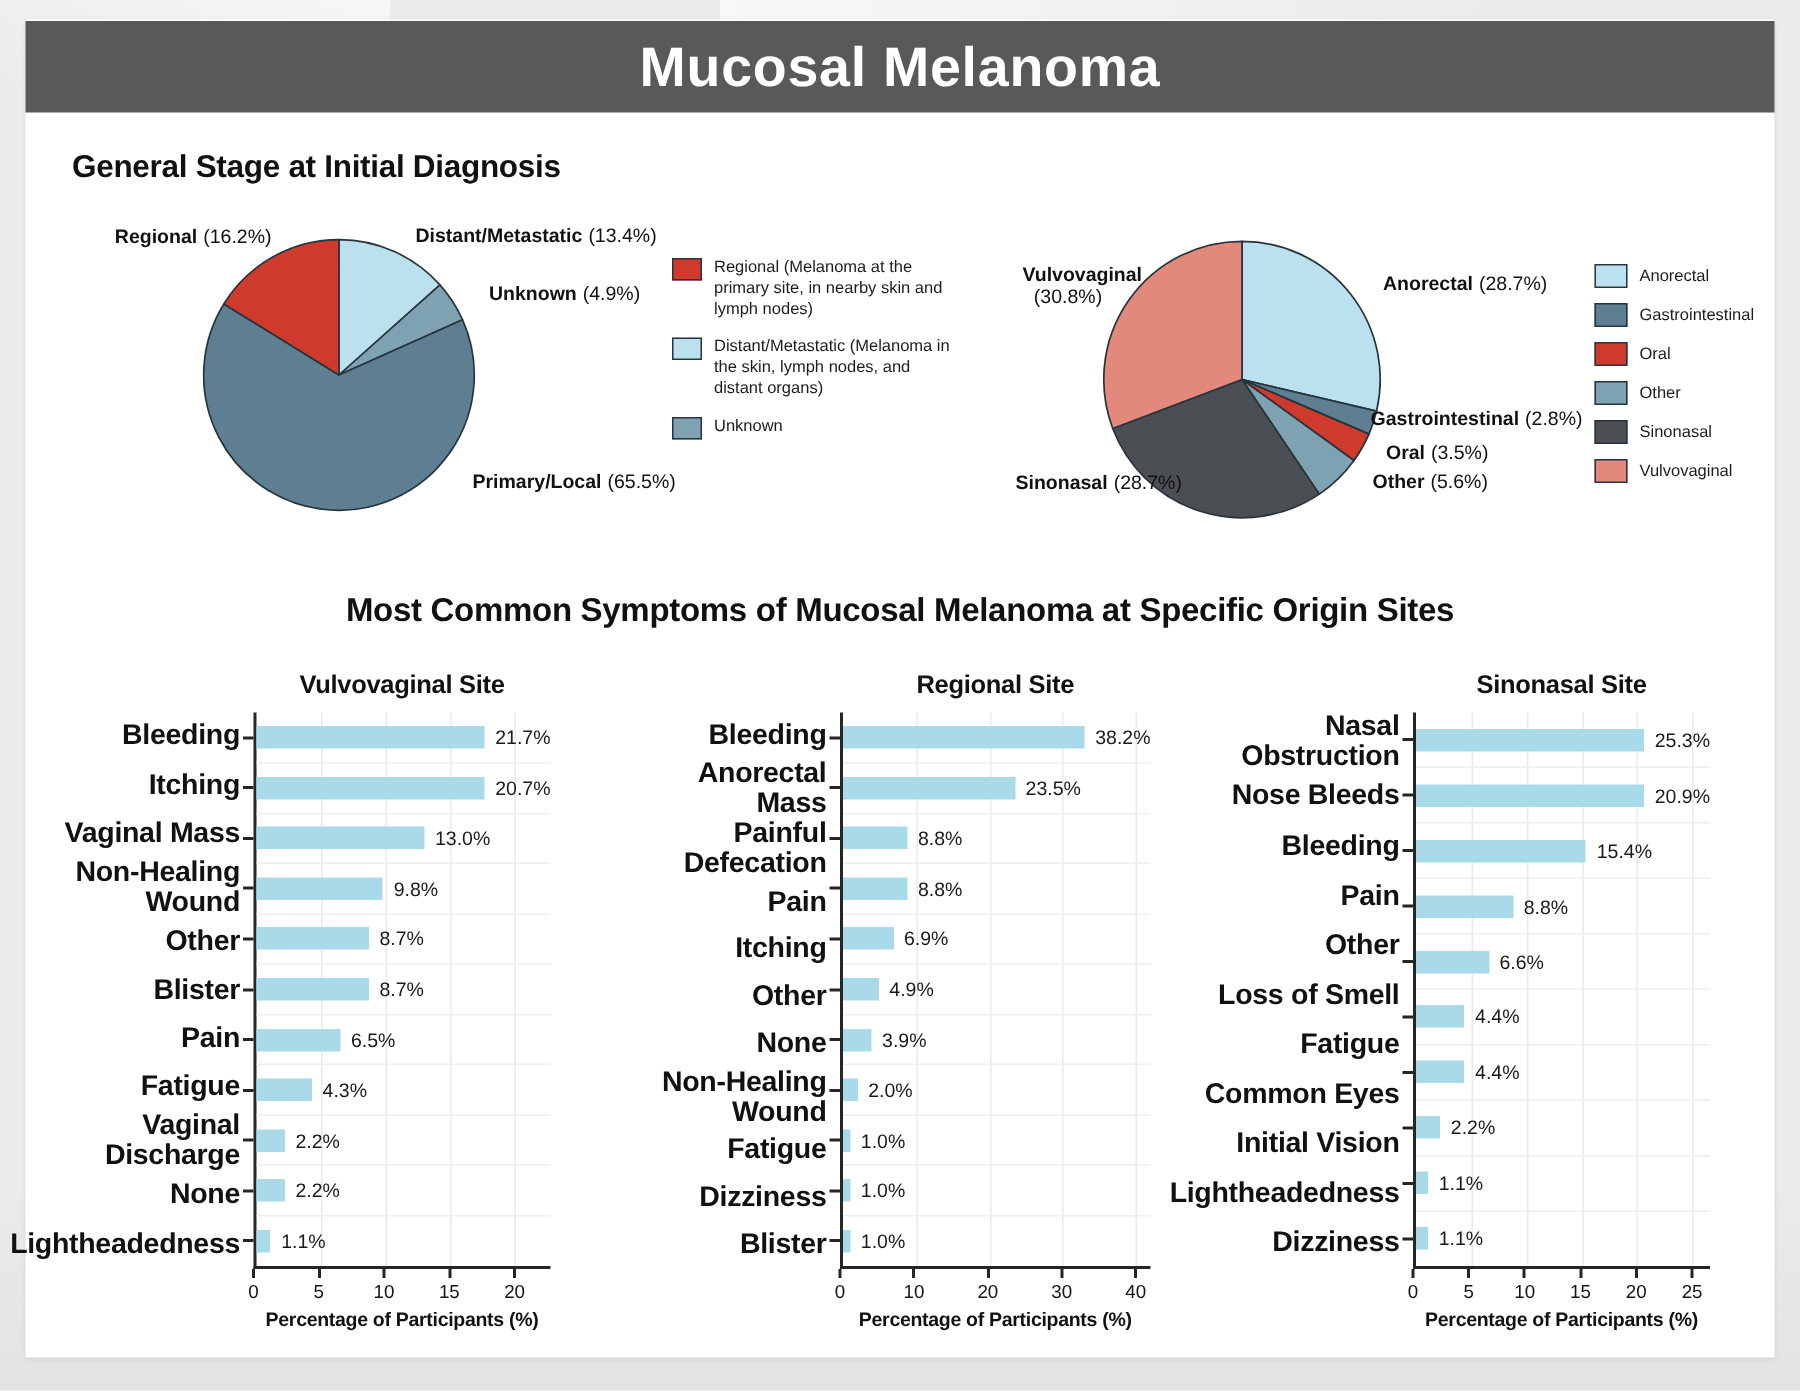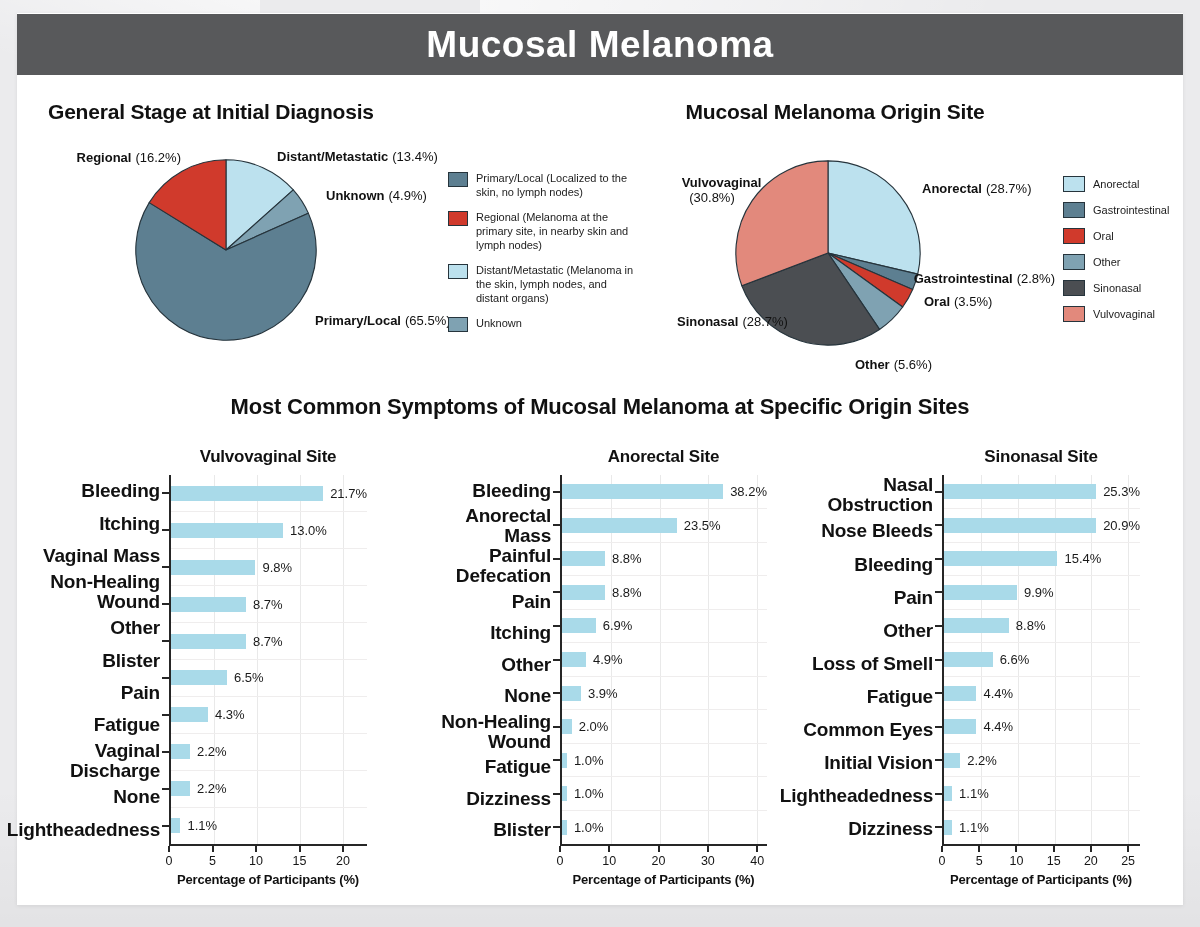--- a/index.html
+++ b/index.html
@@ -42,21 +42,21 @@
   .callout { position:absolute; font-size:13px; white-space:nowrap; line-height:1.15; }
   .callout b { font-weight:700;padding-left:19px; }
   .callout .co-val { font-weight:400; margin-left:4px; }
   #co-regional { left:36px;  top:151px; width:145px; text-align:right; }
   #co-distant  { left:258px; top:150px; }
   #co-unknown  { left:307px; top:189px; }
   #co-primary  { left:296px; top:314px; }
   #co-anorectal { left:903px; top:182px; }
   #co-gastro    { left:868px; top:272px; width:187px; text-align:right; }
   #co-oral      { left:905px; top:295px; }
-  #co-other2    { left:836px; top:314px;margin-top:44px; }
+  #co-other2    { left:896px; top:314px; }
   #co-sinonasal { left:658px; top:315px; }
   #co-vulvo     { left:657px; top:176px; width:110px; text-align:center; white-space:normal; }
   #co-vulvo b, #co-vulvo .co-val { display:block; margin-left:0; }
 
   .legend { position:absolute; display:flex; flex-direction:column; }
   #stage-legend  { left:448px; top:171px; gap:11px; }
   #origin-legend { left:1063px; top:176px; gap:10px; }
   .legend-item { display:flex; align-items:flex-start; gap:8px; }
   #origin-legend .legend-item { align-items:center; }
   .swatch { width:20px; height:15px; border:1.6px solid #26343c; flex:none; margin-top:1px; }
@@ -127,38 +127,33 @@
   </div>
   <div class="callout" id="co-unknown">
     <b>Unknown</b><span class="co-val">(4.9%)</span>
   </div>
   <div class="callout" id="co-primary">
     <b>Primary/Local</b><span class="co-val">(65.5%)</span>
   </div>
 
   <div class="legend" id="stage-legend">
     <div class="legend-item">
-      <span class="swatch" style="background: rgb(93, 127, 145);"></span>
-      <span class="legend-text">Primary/Local (Localized to the skin, no lymph nodes)</span>
-    </div>
-    <div class="legend-item">
       <span class="swatch" style="background: rgb(208, 58, 44);"></span>
       <span class="legend-text">Regional (Melanoma at the primary site, in nearby skin and lymph nodes)</span>
     </div>
     <div class="legend-item">
       <span class="swatch" style="background: rgb(188, 225, 238);"></span>
       <span class="legend-text">Distant/Metastatic (Melanoma in the skin, lymph nodes, and distant organs)</span>
     </div>
     <div class="legend-item">
       <span class="swatch" style="background: rgb(127, 162, 178);"></span>
       <span class="legend-text">Unknown</span>
     </div>
   </div>
 
-  <div class="chart-title" id="origin-title">Mucosal Melanoma Origin Site</div>
   <svg class="pie-svg" id="origin-pie" viewBox="0 0 200 200">
       <path d="M 100 100 L 100.00 3.00 A 97 97 0 0 1 194.43 122.18 Z" fill="#bce1ee" stroke="#26343c" stroke-width="1.2" stroke-linejoin="round"></path>
       <path d="M 100 100 L 194.43 122.18 A 97 97 0 0 1 189.10 138.35 Z" fill="#5d7f91" stroke="#26343c" stroke-width="1.2" stroke-linejoin="round"></path>
       <path d="M 100 100 L 189.10 138.35 A 97 97 0 0 1 178.60 156.84 Z" fill="#d03a2c" stroke="#26343c" stroke-width="1.2" stroke-linejoin="round"></path>
       <path d="M 100 100 L 178.60 156.84 A 97 97 0 0 1 154.22 180.43 Z" fill="#7fa2b2" stroke="#26343c" stroke-width="1.2" stroke-linejoin="round"></path>
       <path d="M 100 100 L 154.22 180.43 A 97 97 0 0 1 9.30 134.40 Z" fill="#4b4e52" stroke="#26343c" stroke-width="1.2" stroke-linejoin="round"></path>
       <path d="M 100 100 L 9.30 134.40 A 97 97 0 0 1 100.00 3.00 Z" fill="#e2897c" stroke="#26343c" stroke-width="1.2" stroke-linejoin="round"></path>
     </svg>
 
   <div class="callout" id="co-vulvo">
@@ -231,20 +226,26 @@
         <div class="bc-grid" style="left: 65.9341%;"></div>
         <div class="bc-grid" style="left: 87.9121%;"></div>
         <div class="bc-row">
           <div class="bc-ytick"></div>
           <div class="bc-bar" style="width: 95.3846%;"></div>
           <span class="bc-val">21.7%</span>
         </div>
         <div class="bc-row">
           <div class="bc-hgrid"></div>
           <div class="bc-ytick"></div>
+          <div class="bc-bar" style="width: 90.989%;"></div>
+          <span class="bc-val">20.7%</span>
+        </div>
+        <div class="bc-row">
+          <div class="bc-hgrid"></div>
+          <div class="bc-ytick"></div>
           <div class="bc-bar" style="width: 57.1429%;"></div>
           <span class="bc-val">13.0%</span>
         </div>
         <div class="bc-row">
           <div class="bc-hgrid"></div>
           <div class="bc-ytick"></div>
           <div class="bc-bar" style="width: 43.0769%;"></div>
           <span class="bc-val">9.8%</span>
         </div>
         <div class="bc-row">
@@ -299,21 +300,21 @@
         <div class="bc-ticklabel" style="left: 43.956%;">10</div>
         <div class="bc-tick" style="left: 65.9341%;"></div>
         <div class="bc-ticklabel" style="left: 65.9341%;">15</div>
         <div class="bc-tick" style="left: 87.9121%;"></div>
         <div class="bc-ticklabel" style="left: 87.9121%;">20</div>
       </div>
     <div class="bc-xlabel">Percentage of Participants (%)</div>
   </div>
 
   <div class="panel" id="panel-anorectal">
-    <div class="bc-title">Anorectal Site</div>
+    <div class="bc-title">Regional Site</div>
     <div class="bc-labels">
         <div class="bc-cat">Bleeding</div>
         <div class="bc-cat">Anorectal Mass</div>
         <div class="bc-cat">Painful Defecation</div>
         <div class="bc-cat">Pain</div>
         <div class="bc-cat">Itching</div>
         <div class="bc-cat">Other</div>
         <div class="bc-cat">None</div>
         <div class="bc-cat">Non-Healing Wound</div>
         <div class="bc-cat">Fatigue</div>
@@ -440,26 +441,20 @@
         </div>
         <div class="bc-row">
           <div class="bc-hgrid"></div>
           <div class="bc-ytick"></div>
           <div class="bc-bar" style="width: 57.8947%;"></div>
           <span class="bc-val">15.4%</span>
         </div>
         <div class="bc-row">
           <div class="bc-hgrid"></div>
           <div class="bc-ytick"></div>
-          <div class="bc-bar" style="width: 37.218%;"></div>
-          <span class="bc-val">9.9%</span>
-        </div>
-        <div class="bc-row">
-          <div class="bc-hgrid"></div>
-          <div class="bc-ytick"></div>
           <div class="bc-bar" style="width: 33.0827%;"></div>
           <span class="bc-val">8.8%</span>
         </div>
         <div class="bc-row">
           <div class="bc-hgrid"></div>
           <div class="bc-ytick"></div>
           <div class="bc-bar" style="width: 24.812%;"></div>
           <span class="bc-val">6.6%</span>
         </div>
         <div class="bc-row">

